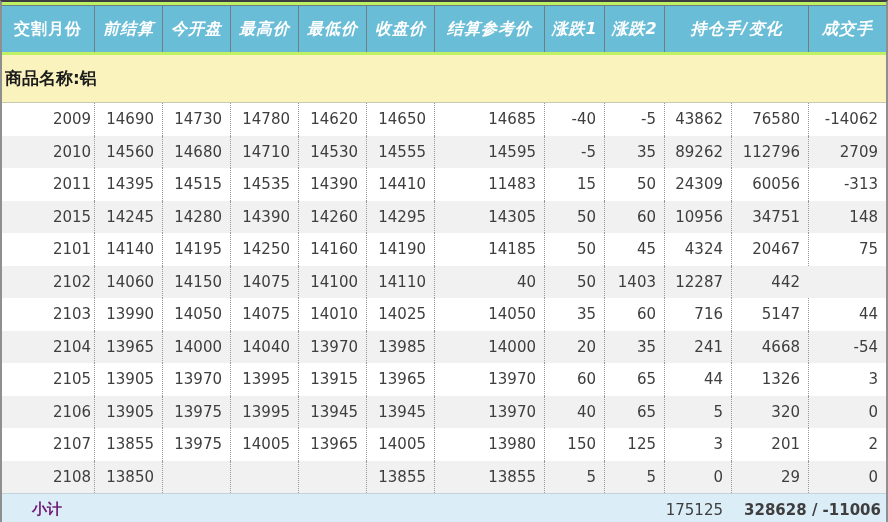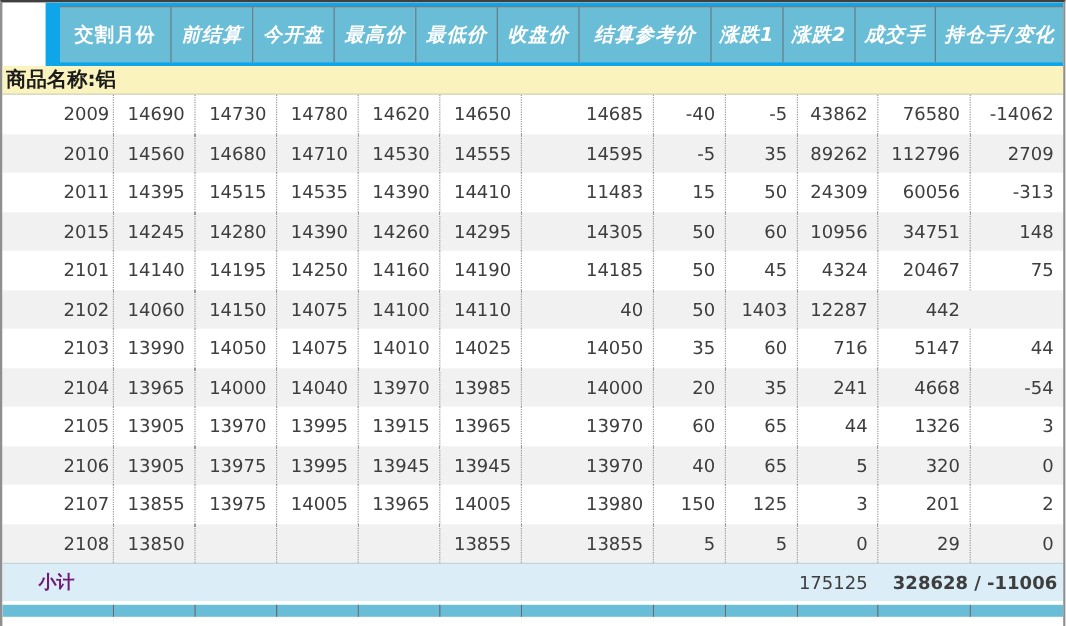--- a/index.html
+++ b/index.html
@@ -17,42 +17,41 @@
     background: #fff;
   }
 
   .grid {
     display: grid;
     grid-template-columns: 92px 68px 68px 68px 68px 68px 110px 60px 60px 67px 77px 1fr;
   }
 
   
   .header-row {
-    background: #0ea5e9;
-    padding: 3px 0 3px 12px;
+    background: #bef264;
+    padding: 3px 0 3px 0;
     height: 53px;
-    margin-left: 36px;
   }
   .hcell {
     background: var(--header-bg, #6abdd6);
     border-top: 1px solid #6e7e84;
     color: var(--header-text, #ffffff);
     font-weight: bold;
     font-size: 16px;
     display: flex;
     align-items: center;
     justify-content: center;
     height: 47px;
     letter-spacing: 1px;
   }
   .hcell:not(:first-child) { border-left: 1px solid #6e7e84; font-style: italic; }
 
   
   .group-row {
-    height: 24px;
+    height: 48px;
     background: var(--group-row-bg, #faf3be);
     border-bottom: 1px solid #c9c9b2;
     display: flex;
     align-items: center;
     font-size: 17px;
     font-weight: bold;
     color: #1c1c1c;
     padding-left: 3px;
   }
 
@@ -97,22 +96,22 @@
   <div class="header-row grid">
       <div class="hcell">交割月份</div>
       <div class="hcell">前结算</div>
       <div class="hcell">今开盘</div>
       <div class="hcell">最高价</div>
       <div class="hcell">最低价</div>
       <div class="hcell">收盘价</div>
       <div class="hcell">结算参考价</div>
       <div class="hcell">涨跌1</div>
       <div class="hcell">涨跌2</div>
+      <div class="hcell" style="grid-column: span 2;">持仓手/变化</div>
       <div class="hcell">成交手</div>
-      <div class="hcell" style="grid-column: span 2;">持仓手/变化</div>
     </div>
 
   <div class="group-row">
     <span>商品名称:铝</span>
   </div>
 
   <div>
       <div class="row grid">
         <div class="cell month">2009</div>
         <div class="cell">14690</div>

